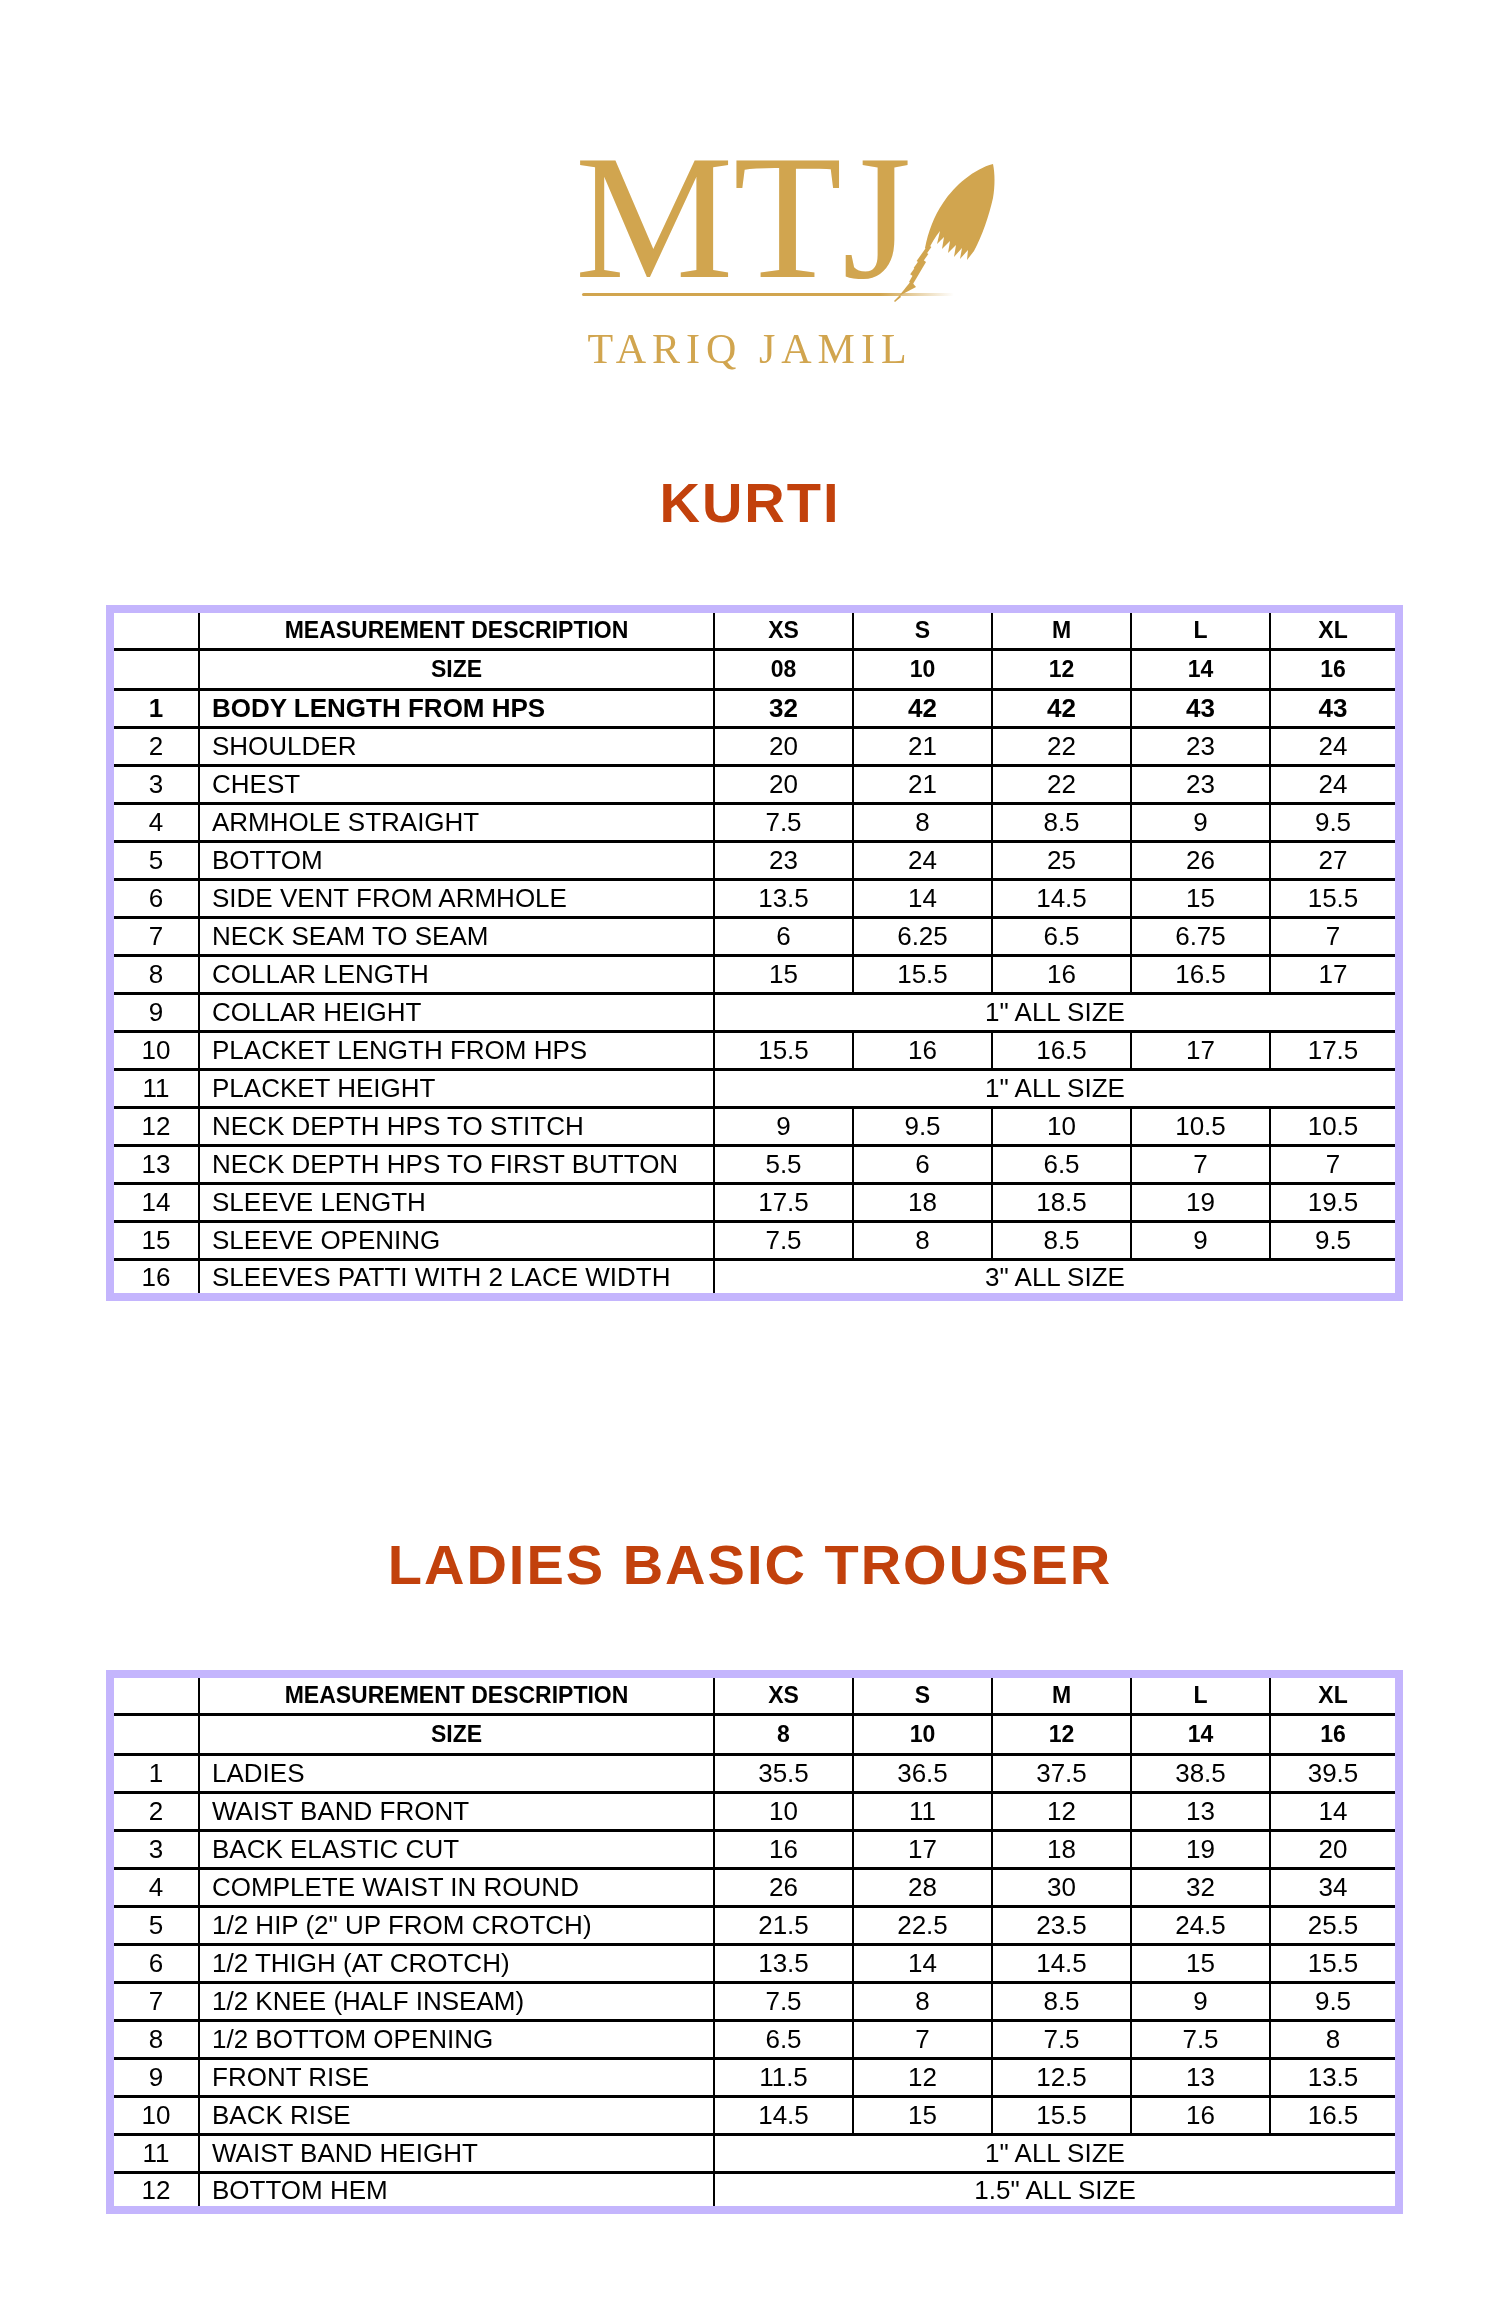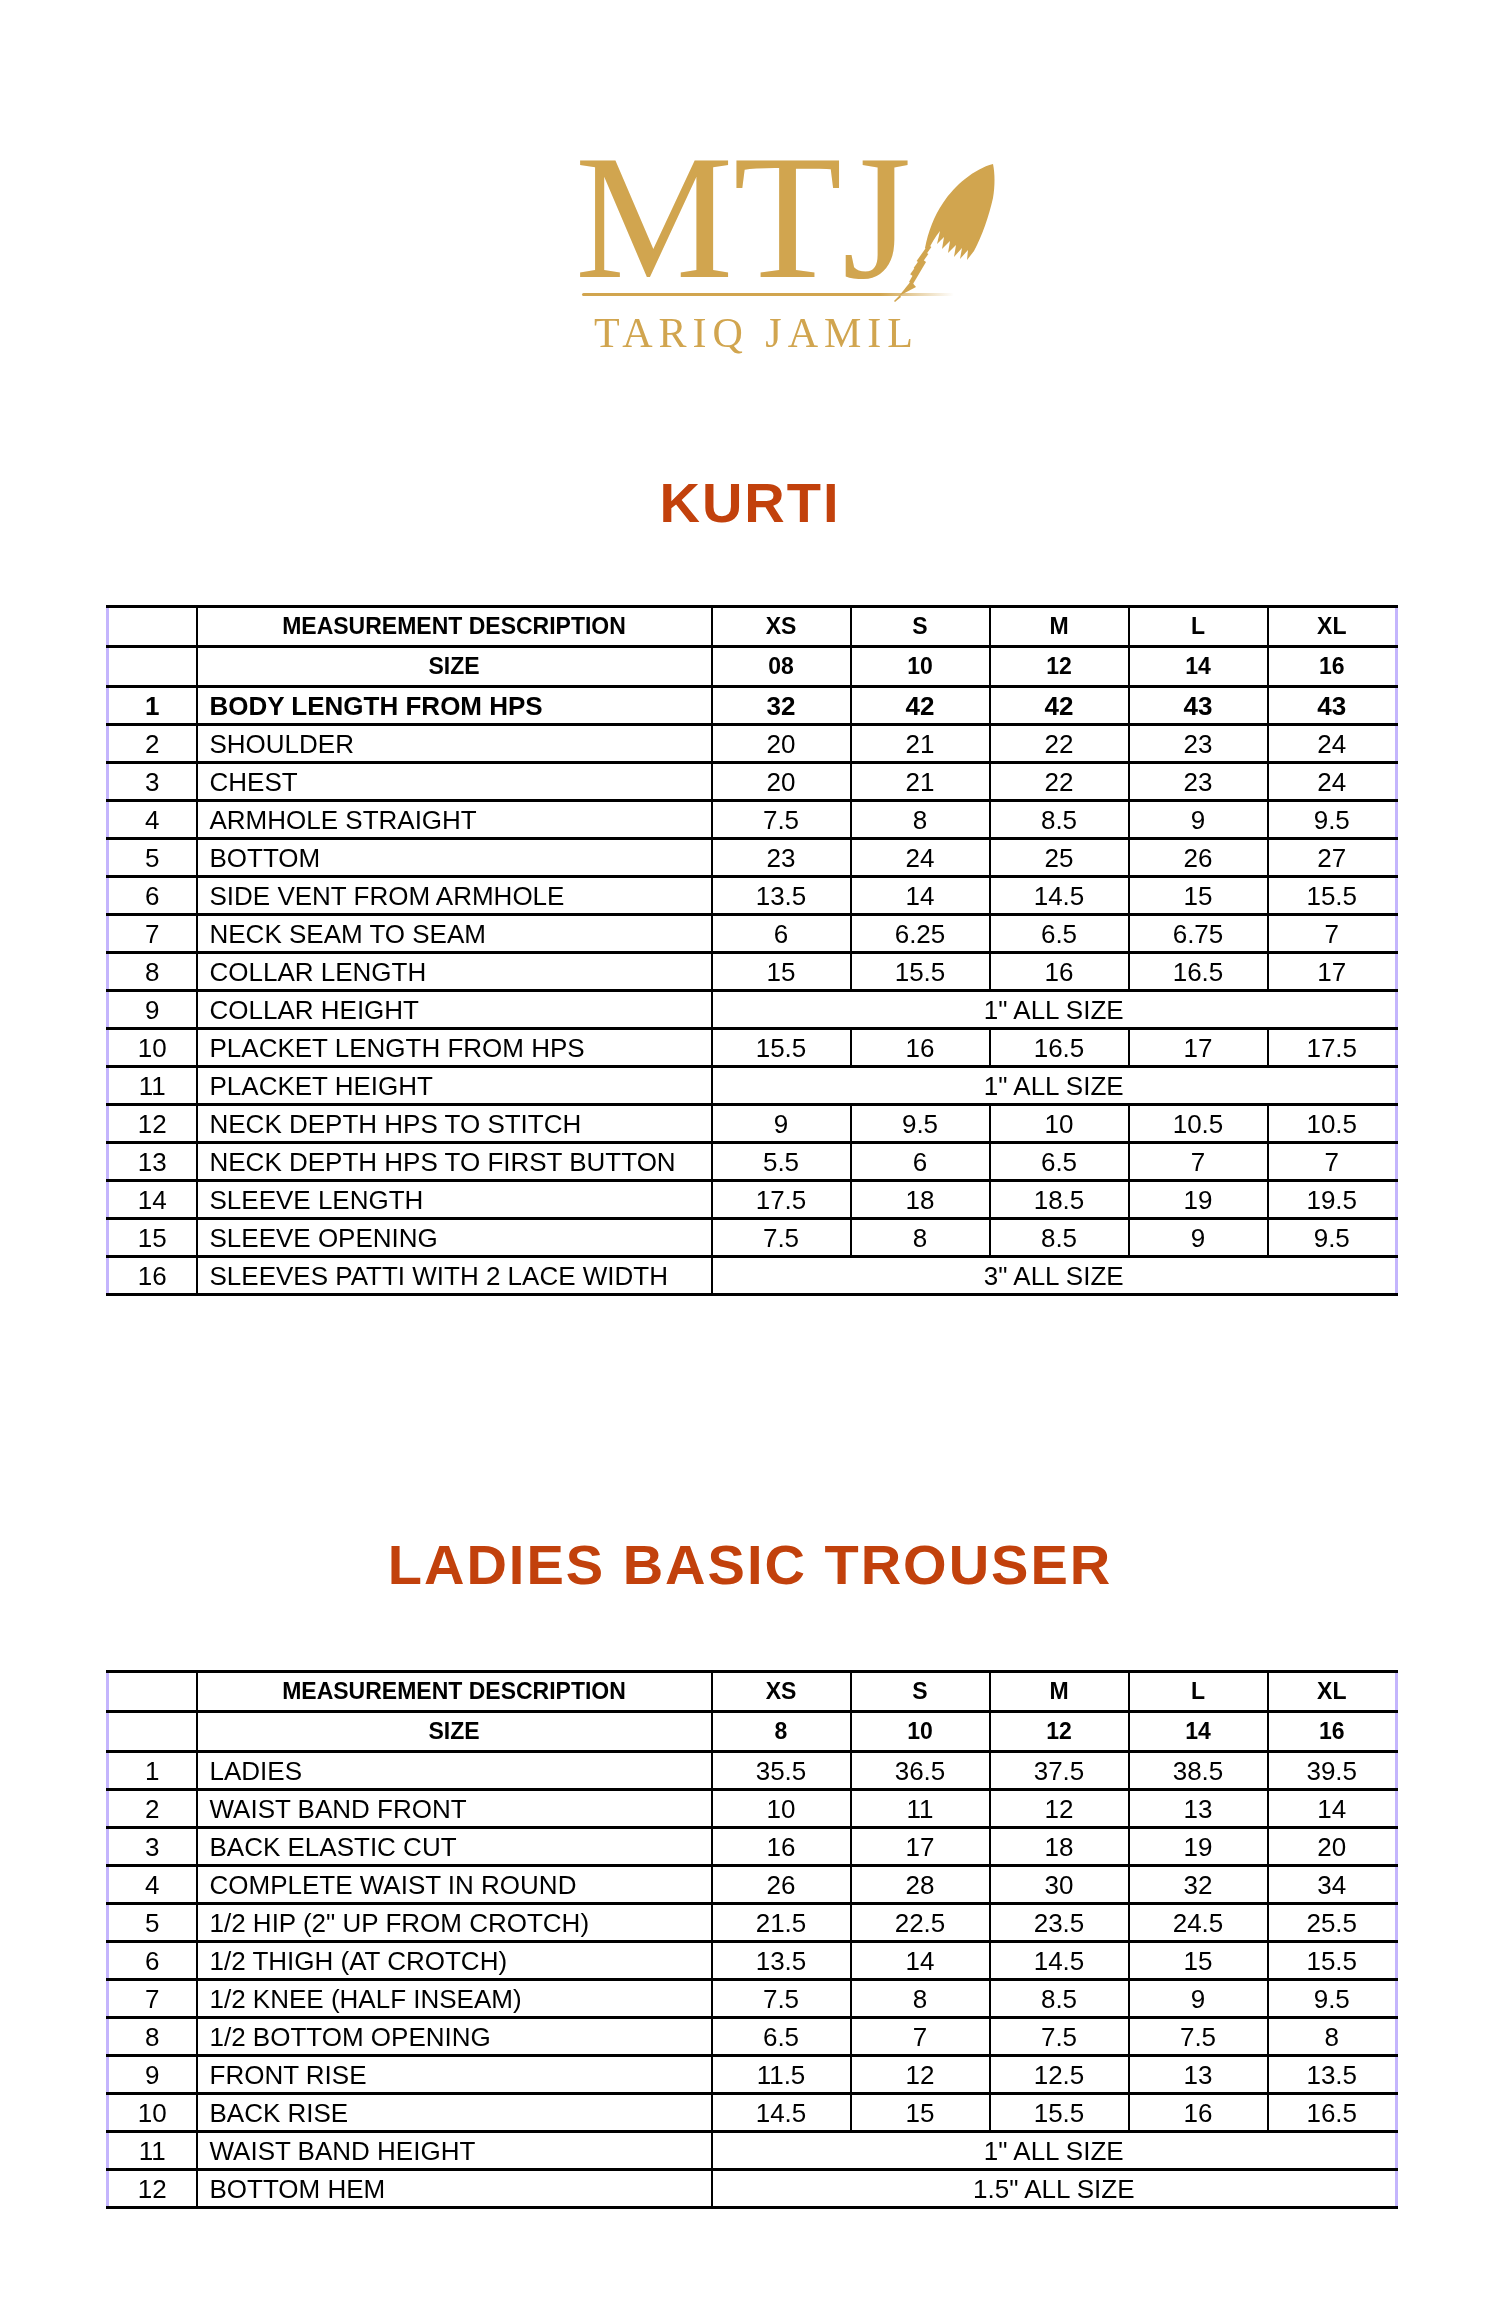--- a/index.html
+++ b/index.html
@@ -15,41 +15,41 @@
     font-family:"Liberation Serif", serif;
     font-size:178px; line-height:130px; text-align:left;
     color:#D1A54F; letter-spacing:0px; white-space:nowrap;
   }
   .logo-underline {
     position:absolute; left:582px; top:293px; width:372px; height:3px;
     background:linear-gradient(90deg,#D1A54F 80%, rgba(209,165,79,0) 100%);
     border-radius:2px;
   }
   .logo-sub {
-    position:absolute; top:312px; left:575px; width:344px;
+    position:absolute; top:328px; left:575px; width:344px;
     font-family:"Liberation Serif", serif;
-    font-size:42px; line-height:42px; text-align:right;
+    font-size:42px; line-height:42px; text-align:center;
     color:#D1A54F; letter-spacing:6px; text-indent:6px; white-space:nowrap;
   }
   .quill {
     position:absolute; left:892px; top:156px; width:112px; height:146px;
   }
   
   .section-title {
     position:absolute; left:0; width:100%; text-align:center;
     font-size:56px; font-weight:bold; letter-spacing:2px; color:#c2410c;
     white-space:nowrap;
   }
   #title-0 { top:470px; }
   #title-1 { top:1532px; }
   
   table.size-table {
     position:absolute; left:106px; width:1289px;
     border-collapse:collapse; table-layout:fixed;
-    border:3px solid #c4b5fd; background:#fff;
+    border:8px solid #c4b5fd; background:#fff;
   }
   #table-0 { top:605px; }
   #table-1 { top:1670px; }
   .size-table td {
     border:2px solid #000;
     border-top-width:3px; border-bottom-width:3px;
     height:38px; padding:0 4px;
     text-align:center; vertical-align:middle;
     font-size:26px; line-height:1; color:#000;
     overflow:hidden; white-space:nowrap;

